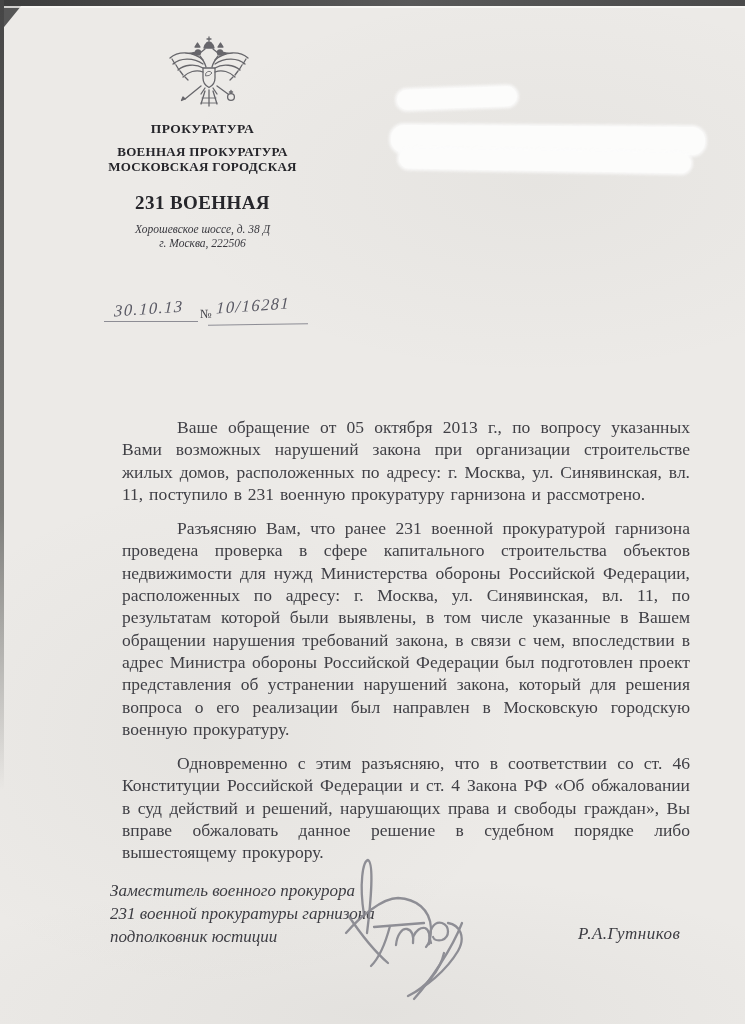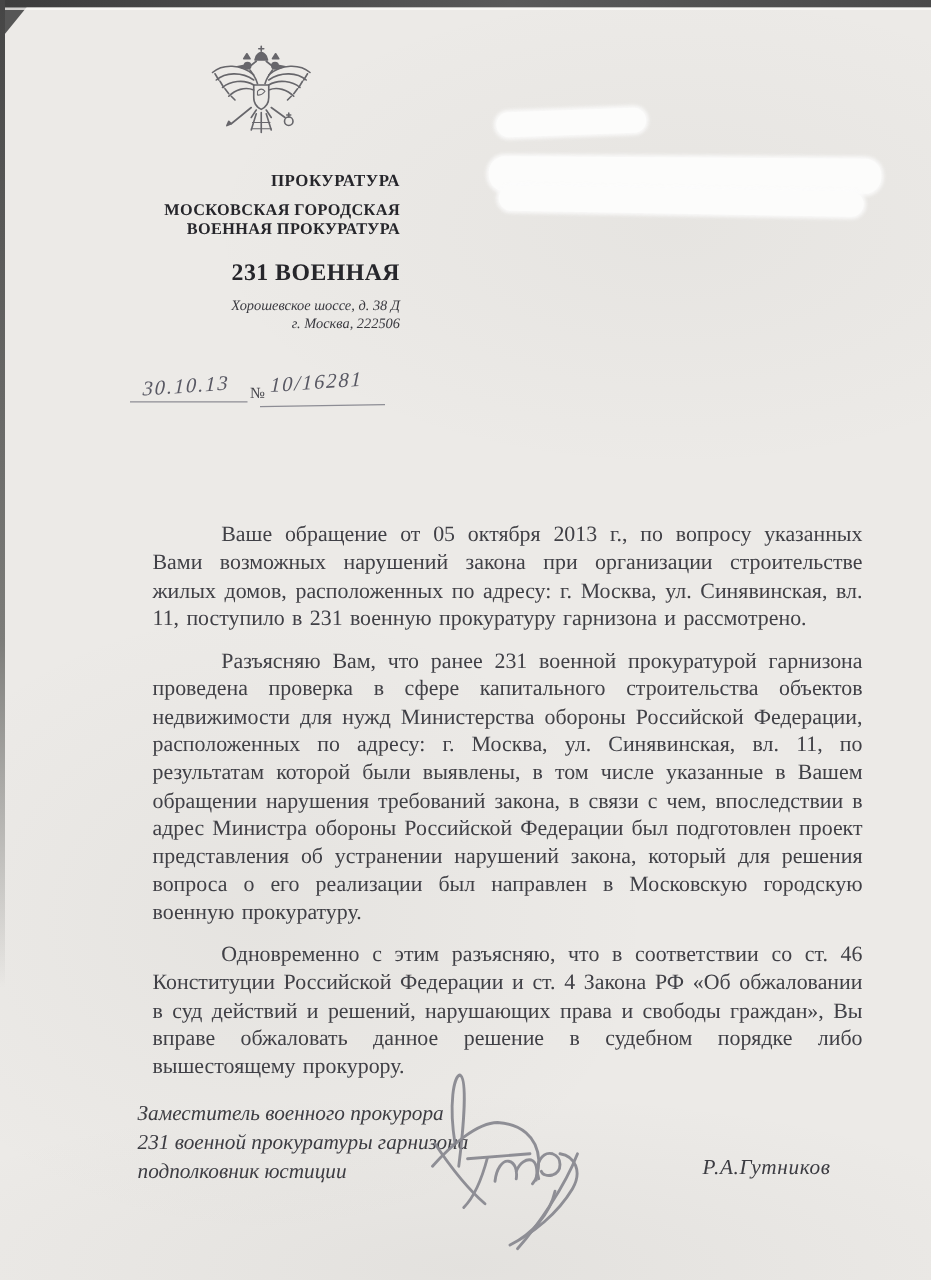--- a/index.html
+++ b/index.html
@@ -15,21 +15,21 @@
   
   .edge-top{position:absolute;top:0;left:0;width:745px;height:6px;
     background:linear-gradient(90deg,#3d3d3d,#595959 55%,#4a4a4a);}
   .edge-top-hl{position:absolute;top:6px;left:0;width:745px;height:2px;background:#fbfaf7;opacity:.75;}
   .edge-left{position:absolute;top:0;left:0;width:4px;height:790px;
     background:linear-gradient(#454545,#7d7d7a 65%,rgba(125,125,122,0));}
   .corner-tl{position:absolute;top:0;left:0;width:26px;height:32px;background:#565656;
     clip-path:polygon(0 0,100% 0,0 100%);}
 
   
-  .letterhead{position:absolute;left:85px;top:137px;width:235px;text-align:right;
+  .letterhead{position:absolute;left:85px;top:121px;width:235px;text-align:center;
     color:#26262b;font-weight:bold;}
   .lh-g1{font-size:13.5px;line-height:15.5px;letter-spacing:.4px;}
   .lh-g2{margin-top:7px;font-size:13px;line-height:15px;letter-spacing:.3px;}
   .lh-g3{margin-top:20px;font-size:19px;line-height:17.5px;letter-spacing:.4px;}
   .lh-addr{margin-top:12px;font-weight:normal;font-size:11.5px;line-height:13.5px;color:#3a3a40;font-style:italic;}
 
   
   .emblem{position:absolute;left:167px;top:36px;width:84px;height:78px;opacity:.82;}
 
   
@@ -49,21 +49,21 @@
   .r3{left:399px;top:151px;width:292px;height:20px;border-radius:10px;transform:rotate(1deg);}
 
   
   .bodytext{position:absolute;left:110px;top:404px;width:592px;color:#404046;
     font-size:17.5px;line-height:22.3px;text-align:justify;}
   .bodytext p{margin:12px;text-indent:55px;word-spacing:1.5px;}
 
   
   .sigblock{position:absolute;left:110px;top:879px;width:592px;height:70px;color:#3c3c42;
     font-size:17px;line-height:23.2px;font-style:italic;}
-  .sig-name{position:absolute;left:452px;top:43px;letter-spacing:.5px;}
+  .sig-name{position:absolute;left:468px;top:43px;letter-spacing:.5px;}
   .signature-svg{position:absolute;left:330px;top:853px;width:180px;height:169px;}
 </style>
 </head>
 <body>
 
 <div class="scan">
 
   <div class="corner-tl"></div>
   <div class="edge-top"></div>
   <div class="edge-top-hl"></div>
@@ -114,22 +114,22 @@
       <circle cx="64" cy="61" r="3.4"></circle>
       <path d="M64 57.5 v-3 M62.4 56 h3.2"></path>
     </g>
   </svg>
 
   <div class="letterhead">
     <div class="lh-g1">
       <div>ПРОКУРАТУРА</div>
     </div>
     <div class="lh-g2">
+      <div>ВОЕННАЯ ПРОКУРАТУРА</div>
       <div>МОСКОВСКАЯ ГОРОДСКАЯ</div>
-      <div>ВОЕННАЯ ПРОКУРАТУРА</div>
     </div>
     <div class="lh-g3">
       <div>231 ВОЕННАЯ</div>
     </div>
     <div class="lh-addr">
       <div>Хорошевское шоссе, д. 38 Д</div>
       <div>г. Москва, 222506</div>
     </div>
   </div>
 

